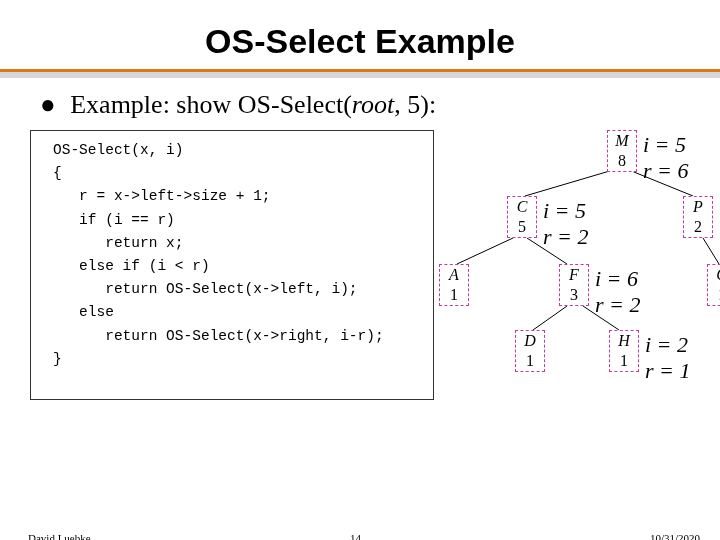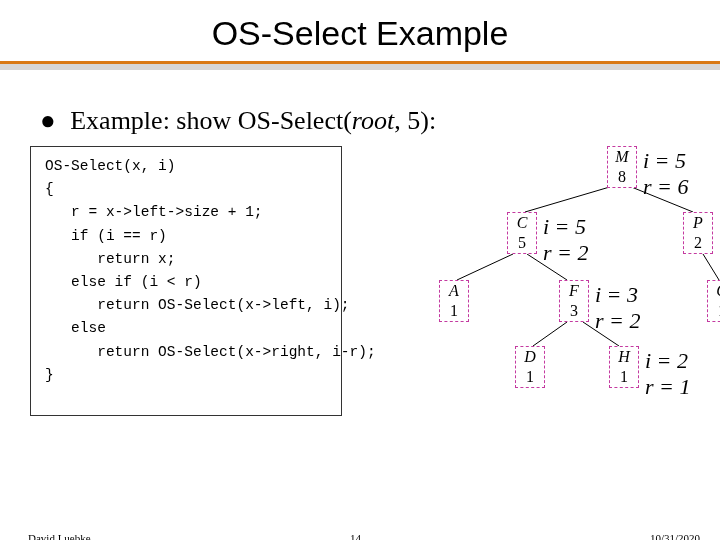--- a/index.html
+++ b/index.html
@@ -9,57 +9,57 @@
     height: 540px;
     background: #fff;
     font-family: "Times New Roman", Times, serif;
     position: relative;
     overflow: hidden;
   }
   .title {
     text-align: center;
     font-family: Arial, Helvetica, sans-serif;
     font-size: 34px;
-    font-weight: 400;
-    margin-top: 14px;
+    font-weight: 700;
+    margin-top: 22px;
     color: #000;
   }
   .rule-top {
     height: 3px;
     background: #d97a17;
     margin-top: 8px;
   }
   .rule-shadow {
     height: 6px;
     background: #bdbdbd;
     opacity: 0.6;
   }
   .bullet-line {
     font-size: 26px;
-    margin: 36px 0 10px 40px;
+    margin: 12px 0 10px 40px;
   }
   .bullet-dot {
     color: #000;
     margin-right: 8px;
     font-size: 26px;
   }
   .italic { font-style: italic; }
   .content-row {
     position: relative;
     margin: 4px 20px 0 30px;
     height: 290px;
   }
   .code-box {
     position: absolute;
     left: 0;
     top: 0;
-    width: 312px;
+    width: 404px;
     height: 270px;
     border: 1px solid #333;
-    padding: 8px 6px 6px 14px;
+    padding: 8px 6px 6px 22px;
     font-family: "Courier New", Courier, monospace;
     font-size: 14.5px;
     line-height: 1.6;
     white-space: pre;
     box-sizing: border-box;
   }
   .tree {
     position: absolute;
     left: 385px;
     top: 0;
@@ -177,21 +177,21 @@
     <div class="node" style="left:24px; top:134px">
       <span class="key">A</span>
       <span class="size">1</span>
     </div>
 
     <div class="node" style="left:144px; top:134px">
       <span class="key">F</span>
       <span class="size">3</span>
     </div>
     <div class="ann" style="left:180px; top:136px">
-      <div>i = 3</div>
+      <div>i = 6</div>
       <div>r = 2</div>
     </div>
 
     <div class="node" style="left:292px; top:134px">
       <span class="key">Q</span>
       <span class="size">1</span>
     </div>
 
     <div class="node" style="left:100px; top:200px">
       <span class="key">D</span>

